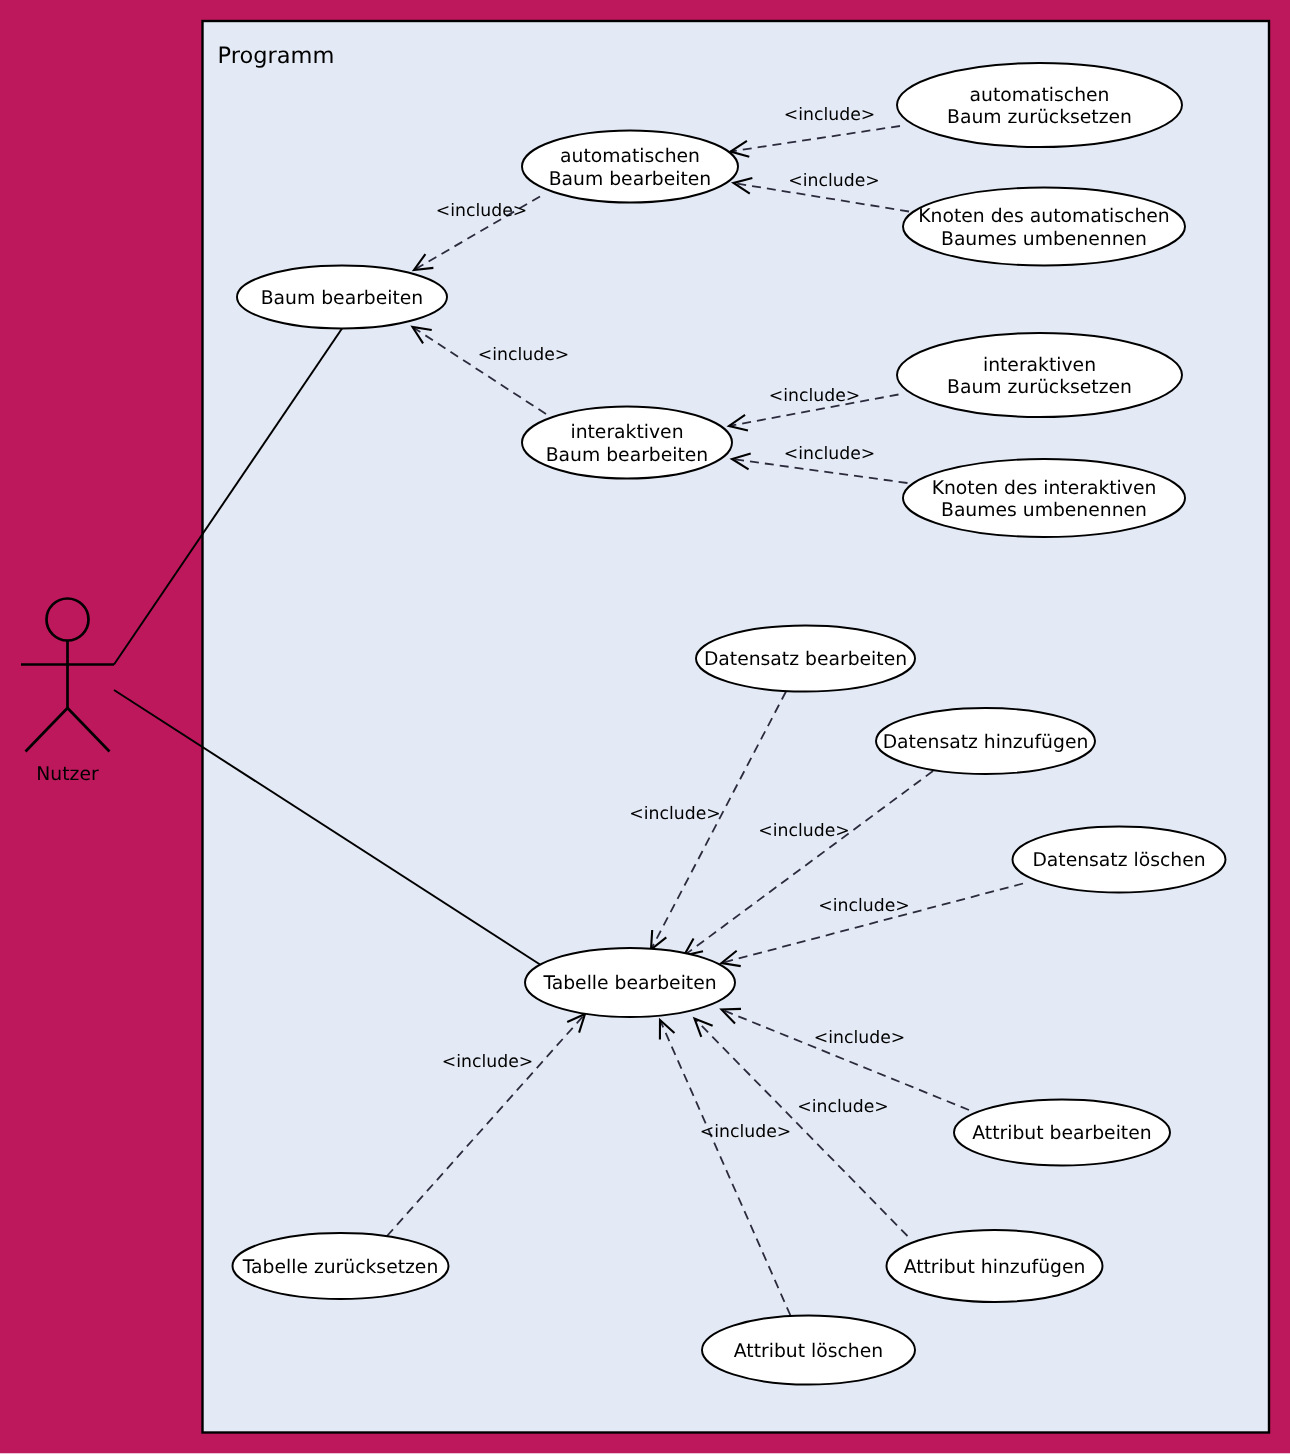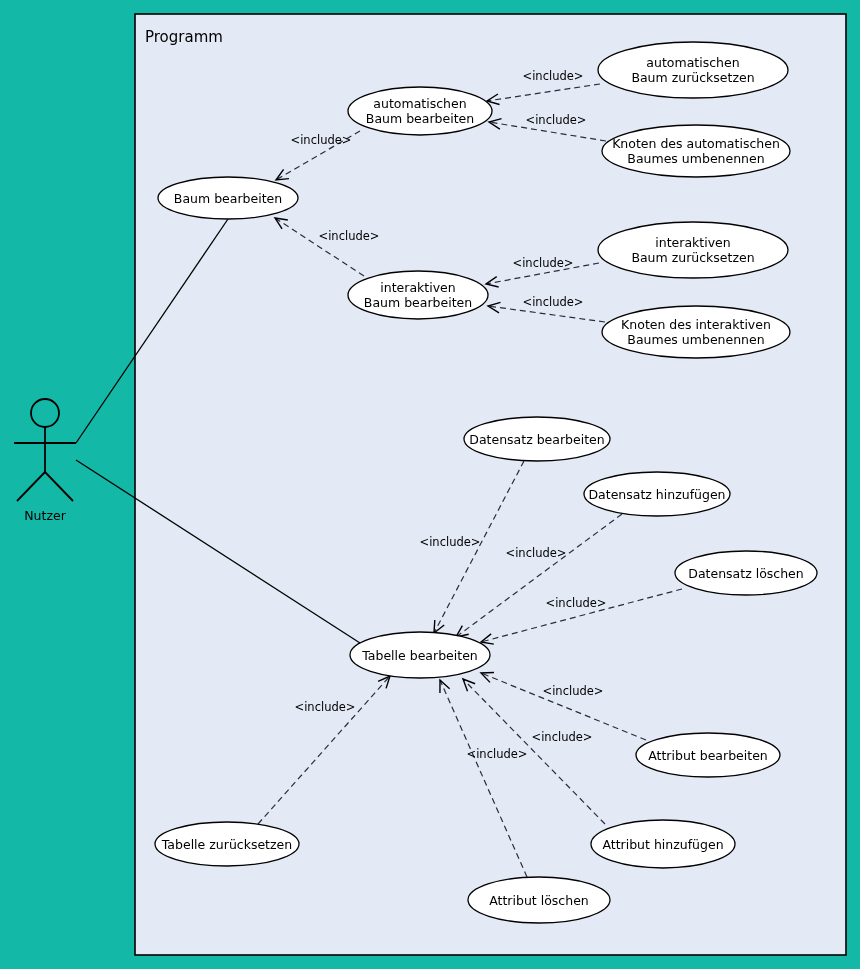--- a/index.html
+++ b/index.html
@@ -4,21 +4,21 @@
 <style>
   html, body {
     margin: 0;
     padding: 0;
     background: #ffffff;
   }
   #canvas {
     position: relative;
     width: 860px;
     height: 969px;
-    background: #14b8a6;
+    background: #be185d;
     font-family: "DejaVu Sans", sans-serif;
     overflow: hidden;
   }
   #diagram-svg {
     position: absolute;
     left: 0;
     top: 0;
   }
   .uc-label, .edge-label, .sys-title, .actor-label {
     font-family: "DejaVu Sans", sans-serif;

